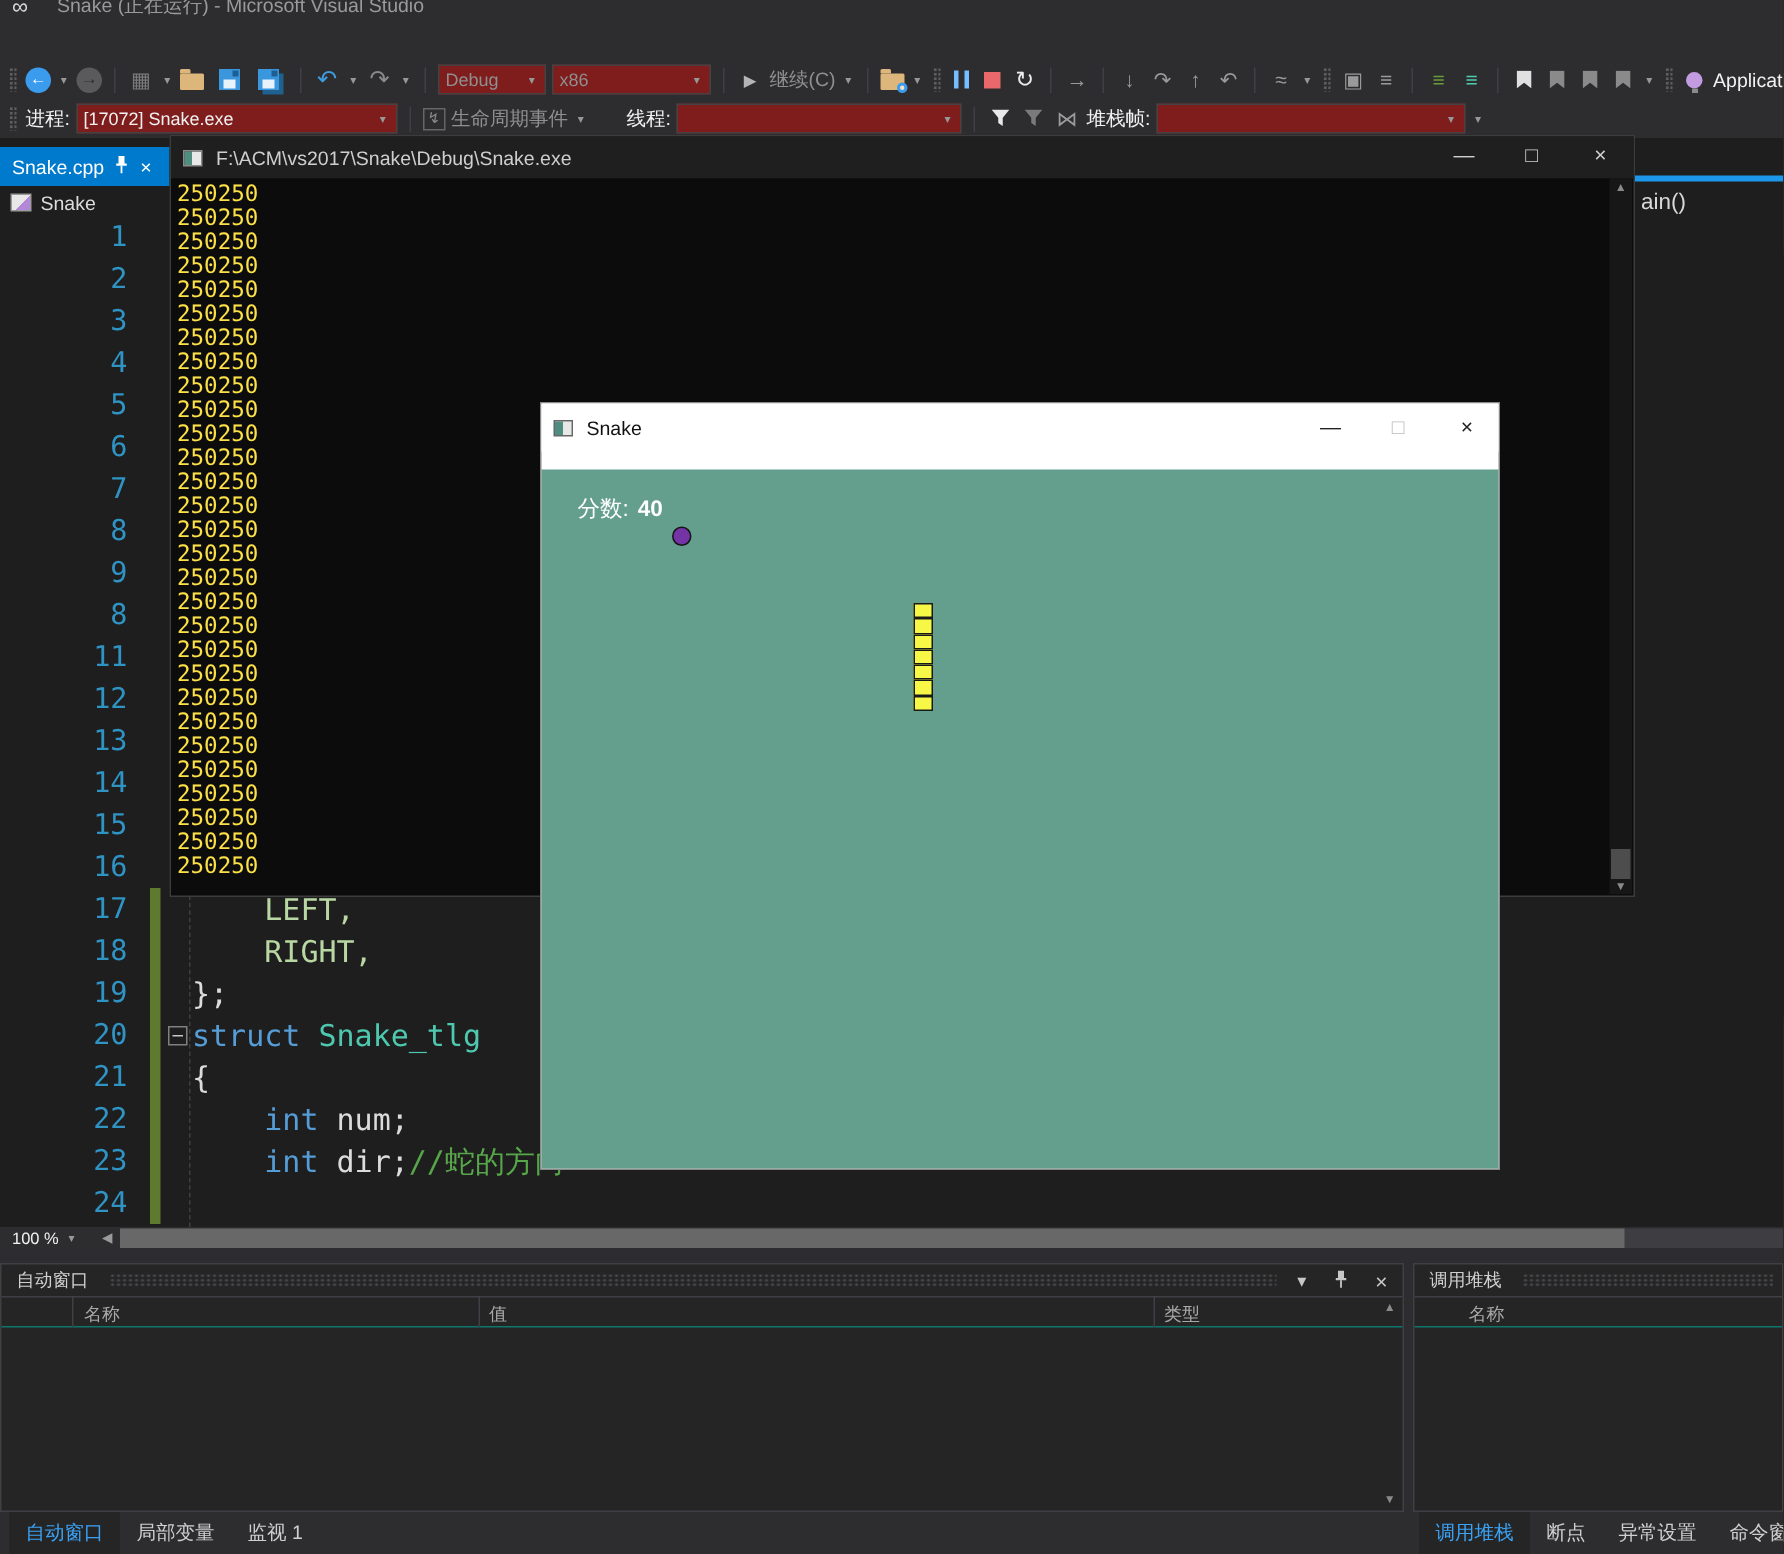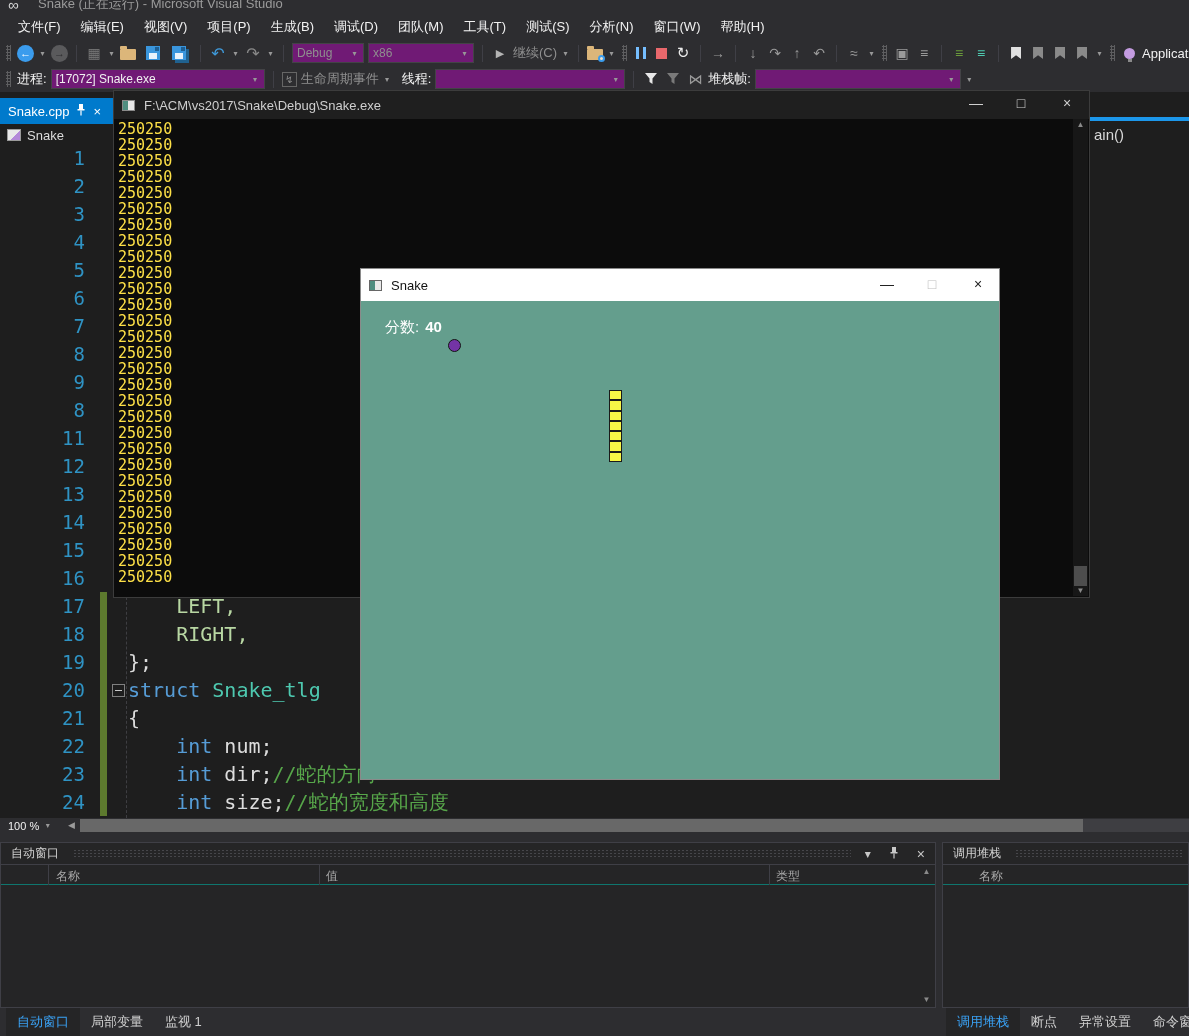--- a/index.html
+++ b/index.html
@@ -29,21 +29,21 @@
   .i-new{color:#7a7a7a}.i-new::before{content:"▦"}
   .folder{position:relative;width:16px;height:11px;background:#dcb67a;border-radius:1px;flex:none;margin-top:3px}
   .folder::before{content:"";position:absolute;top:-3px;left:0;width:7px;height:3px;background:#dcb67a;border-radius:1px 1px 0 0}
   .mag{position:absolute;right:-2px;bottom:-2px;width:7px;height:7px;border:2px solid #3b9ced;border-radius:50%;background:rgba(255,255,255,.6)}
   .floppy{position:relative;width:14px;height:14px;background:#3a96dd;flex:none}
   .floppy::after{content:"";position:absolute;left:3px;bottom:1px;width:8px;height:6px;background:#e8f2fb}
   .floppy::before{content:"";position:absolute;right:1px;top:1px;width:4px;height:4px;background:#1e5f93}
   .floppy.all{box-shadow:3px 3px 0 #20618f}
   .i-undo{color:#3f9bdc;font-size:16px}.i-undo::before{content:"↶"}
   .i-redo{color:#8a8a8a;font-size:16px}.i-redo::before{content:"↷"}
-  .combo{height:20px;background:#701a75;border:1px solid #434346;display:flex;align-items:center;font-size:12px;padding:0 4px;flex:none}
+  .combo{height:20px;background:#7f1d1d;border:1px solid #434346;display:flex;align-items:center;font-size:12px;padding:0 4px;flex:none}
   .combo .cv{flex:1;overflow:hidden;white-space:nowrap}
   .combo .caret{margin-left:2px}
   .dis{color:#8f8f8f}
   .i-play{color:#b4b4b4;font-size:11px}.i-play::before{content:"▶"}
   .tlabel{font-size:13px;white-space:nowrap;flex:none}
   .i-pause{width:10px;height:12px;border-left:3px solid #75beff;border-right:3px solid #75beff;flex:none;margin:0 3px}
   .i-stop{width:11px;height:11px;background:#e9686c;flex:none;margin:0 3px}
   .i-restart{color:#ececec;font-size:15px}.i-restart::before{content:"↻"}
   .gico{color:#9a9a9a;font-size:14px}
   .gr-green{color:#6a9a3a}.gr-teal{color:#4ec9b0}
@@ -141,35 +141,20 @@
 </head>
 <body>
 
 <div id="app">
 
   <div class="titlebar">
     <span class="vs-logo">∞</span>
     <span class="title-text">Snake (正在运行) - Microsoft Visual Studio</span>
   </div>
 
-  <div class="menubar">
-
-  <span class="menu-item">文件(F)</span>
-      <span class="menu-item">编辑(E)</span>
-      <span class="menu-item">视图(V)</span>
-      <span class="menu-item">项目(P)</span>
-      <span class="menu-item">生成(B)</span>
-      <span class="menu-item">调试(D)</span>
-      <span class="menu-item">团队(M)</span>
-      <span class="menu-item">工具(T)</span>
-      <span class="menu-item">测试(S)</span>
-      <span class="menu-item">分析(N)</span>
-      <span class="menu-item">窗口(W)</span>
-      <span class="menu-item">帮助(H)</span>
-    </div>
 
   <div class="tbar tb1">
     <span class="grip"></span>
     <span class="i-circle i-back"></span>
     <span class="caret">▾</span>
     <span class="i-circle i-fwd"></span>
     <span class="sep"></span>
     <span class="ticon i-new"></span>
     <span class="caret">▾</span>
     <span class="folder"></span>
@@ -233,21 +218,21 @@
     <span class="grip"></span>
     <span class="tlabel">进程:</span>
     <span class="combo" style="width:214px">
       <span class="cv">[17072] Snake.exe</span>
       <span class="caret">▾</span>
     </span>
     <span class="sep"></span>
     <span class="iconbox">↯</span>
     <span class="tlabel dis">生命周期事件</span>
     <span class="caret">▾</span>
-    <span class="tlabel" style="margin-left:6px">线程:</span>
+    <span class="tlabel" style="margin-left:22px">线程:</span>
     <span class="combo" style="width:190px">
       <span class="cv"></span>
       <span class="caret">▾</span>
     </span>
     <span class="sep"></span>
     <span class="ticon">
       <svg width="12" height="12" viewBox="0 0 12 12">
           <path d="M0 0h12L7.5 5.5V11L4.5 9V5.5Z" fill="#e8e8e8"></path>
         </svg>
     </span>
@@ -422,21 +407,20 @@
         <div class="line">
         <span class="ln">23</span>
         <span class="chbar" data-changed="true"></span>
         <span class="foldcol"></span>
         <span class="codetext"><span class="c-pl">    </span><span class="c-kw">int</span><span class="c-pl"> dir;</span><span class="c-co">//蛇的方向</span></span>
       </div>
         <div class="line">
         <span class="ln">24</span>
         <span class="chbar" data-changed="true"></span>
         <span class="foldcol"></span>
-        <span class="codetext"><span class="c-pl">    </span><span class="c-kw">int</span><span class="c-pl"> size;</span><span class="c-co">//蛇的宽度和高度</span></span>
       </div>
       </div>
   </div>
 
   <div class="console-win">
     <div class="console-title">
       <span class="win-icon"></span>
       <span class="t">F:\ACM\vs2017\Snake\Debug\Snake.exe</span>
       <span class="wbtn" style="left:851px">—</span>
       <span class="wbtn" style="left:896px">□</span>
@@ -482,21 +466,21 @@
   </div>
 
   <div class="game-win">
     <div class="game-title">
       <span class="win-icon"></span>
       <span class="t">Snake</span>
       <span class="gbtn" style="left:514px">—</span>
       <span class="gbtn max" style="left:559px">□</span>
       <span class="gbtn" style="left:605px">×</span>
     </div>
-    <div class="game-client" style="background: rgb(100, 158, 141);">
+    <div class="game-client" style="background: rgb(100, 158, 141); margin-top: 12px;">
       <div class="score">
         <span>分数:</span><b>40</b>
       </div>
       <div class="food" style="background: rgb(116, 52, 166);"></div>
       <div class="snake">
 
       <div class="snake-cell" style="background: rgb(247, 247, 70);"></div>
           <div class="snake-cell" style="background: rgb(247, 247, 70);"></div>
           <div class="snake-cell" style="background: rgb(247, 247, 70);"></div>
           <div class="snake-cell" style="background: rgb(247, 247, 70);"></div>

